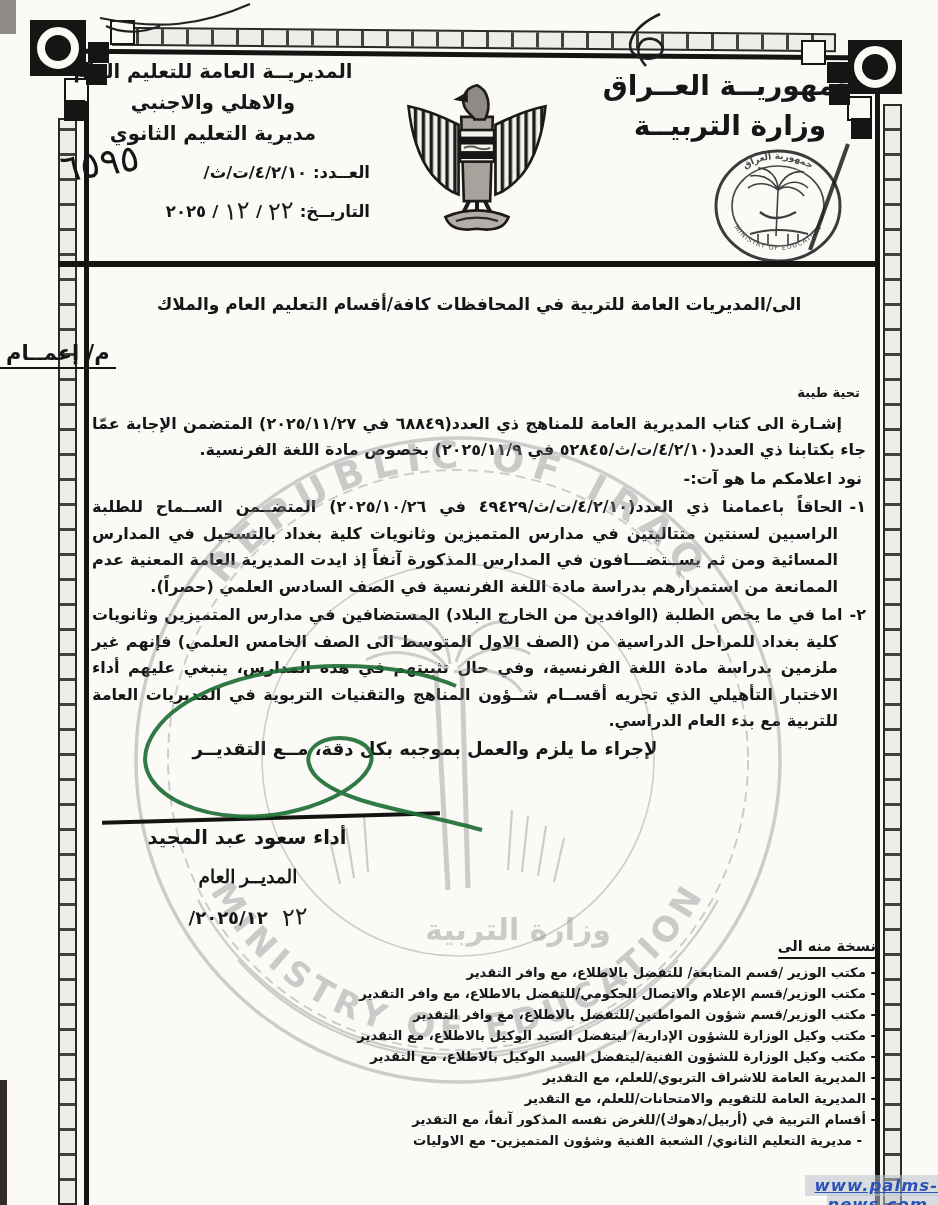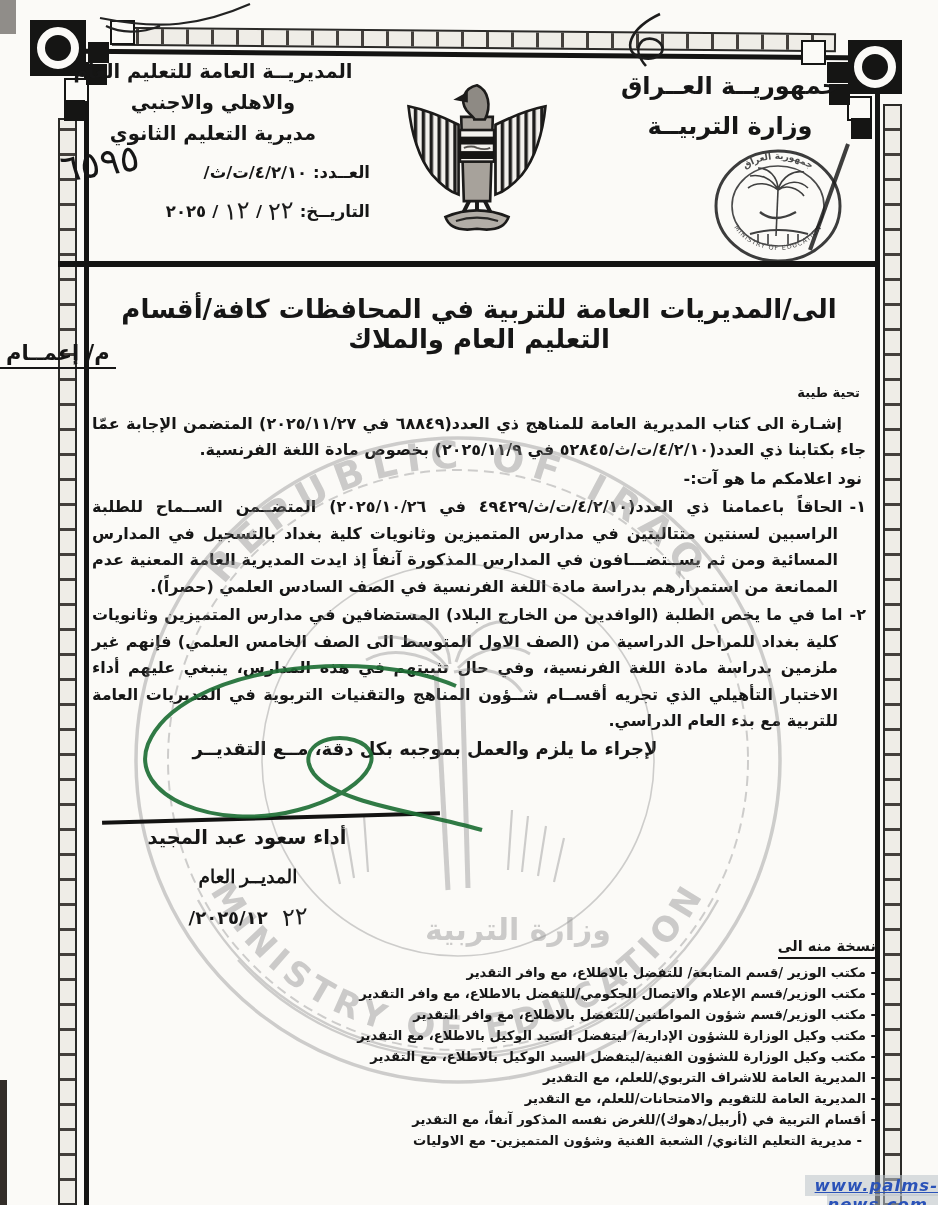--- a/index.html
+++ b/index.html
@@ -12,28 +12,28 @@
           border:2px solid #2b2a28;}
   .band-v{width:15px;background:repeating-linear-gradient(0deg,#efede7 0 22px,#44403c 22px 25px);
           border:2px solid #2b2a28;}
   .rule-thick{background:#141413;}
   .corner-sq{position:absolute;background:#151514;display:flex;align-items:center;justify-content:center;}
   .corner-ring{width:26px;height:26px;border-radius:50%;background:#151514;border:8px solid #fbfaf7;}
   .step{position:absolute;width:21px;height:21px;}
   .step.b{background:#151514;}
   .step.w{background:#fbfaf7;border:2.5px solid #151514;}
   
-  .hdr-right{top:66px;right:78px;width:260px;text-align:center;font-weight:700;font-size:24px;line-height:40px;}
+  .hdr-right{top:66px;right:78px;width:260px;text-align:center;font-weight:700;font-size:28px;line-height:40px;}
   .hdr-left{top:56px;left:56px;width:314px;text-align:center;font-weight:700;font-size:19.5px;line-height:31px;}
   .ref-line{display:flex;align-items:center;gap:6px;font-size:16.5px;margin-top:8px;justify-content:flex-start;text-align:right;}
   .hand{font-weight:400;color:#1c1c1c;transform:rotate(-7deg) skewX(-6deg);display:inline-block;}
   .hand-num{top:142px;left:60px;font-size:37px;letter-spacing:14px;transform:rotate(-9deg);font-weight:400;}
   .hand-sm{font-size:24px;}
   
-  .title-line{top:294px;left:100px;right:80px;text-align:center;font-weight:700;font-size:26px;}
+  .title-line{top:294px;left:100px;right:80px;text-align:center;font-weight:700;font-size:17px;}
   .subject-line{top:341px;left:0;right:0;text-align:left;font-weight:700;font-size:21px;}
   .subject-line span{border-bottom:2.5px solid #161616;padding:0 6px 2px;}
   
   .body-text{top:380px;right:72px;left:92px;font-size:16px;font-weight:700;line-height:26.5px;text-align:justify;}
   .greeting{margin:0 6px 4px 0;font-size:13px;}
   .intro{text-indent:24px;margin:0;}
   .lead{margin:2px 4px 2px 0;}
   .item{padding-right:28px;text-indent:-28px;margin:1px 0 2px;}
   .item .mk{margin-left:7px;}
   .closing{top:738px;right:218px;width:590px;text-align:center;font-weight:700;font-size:18px;}

